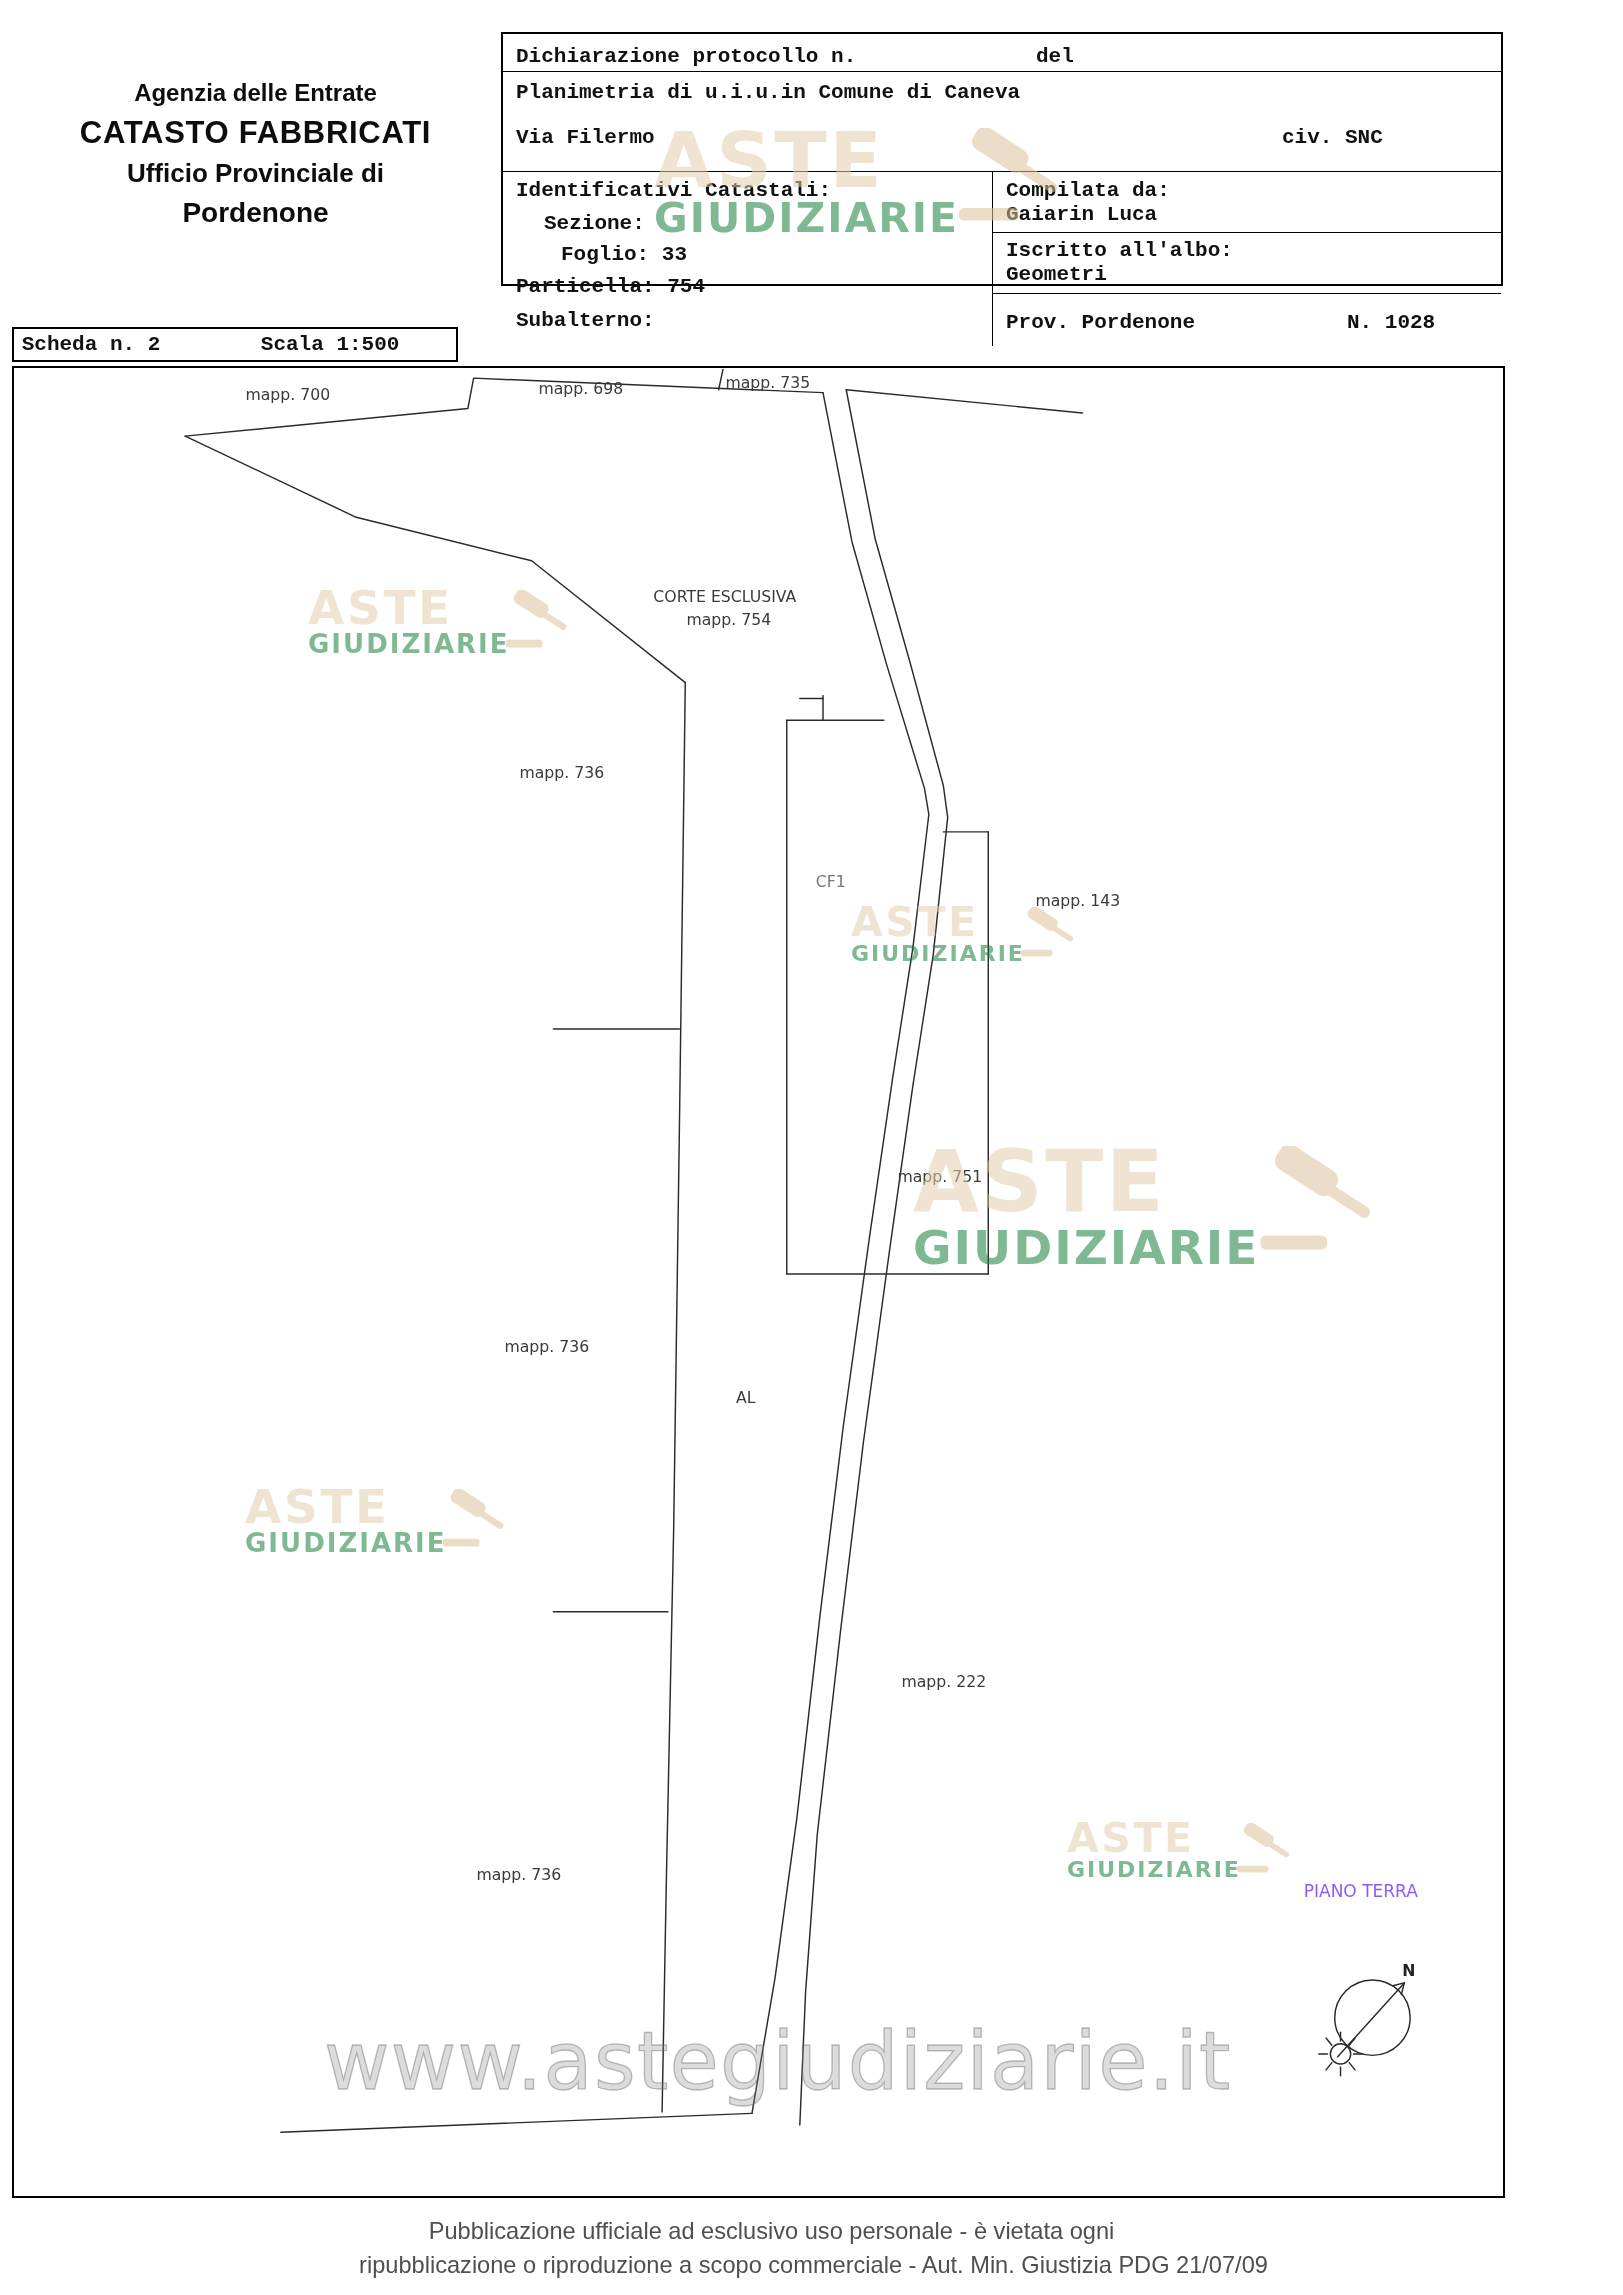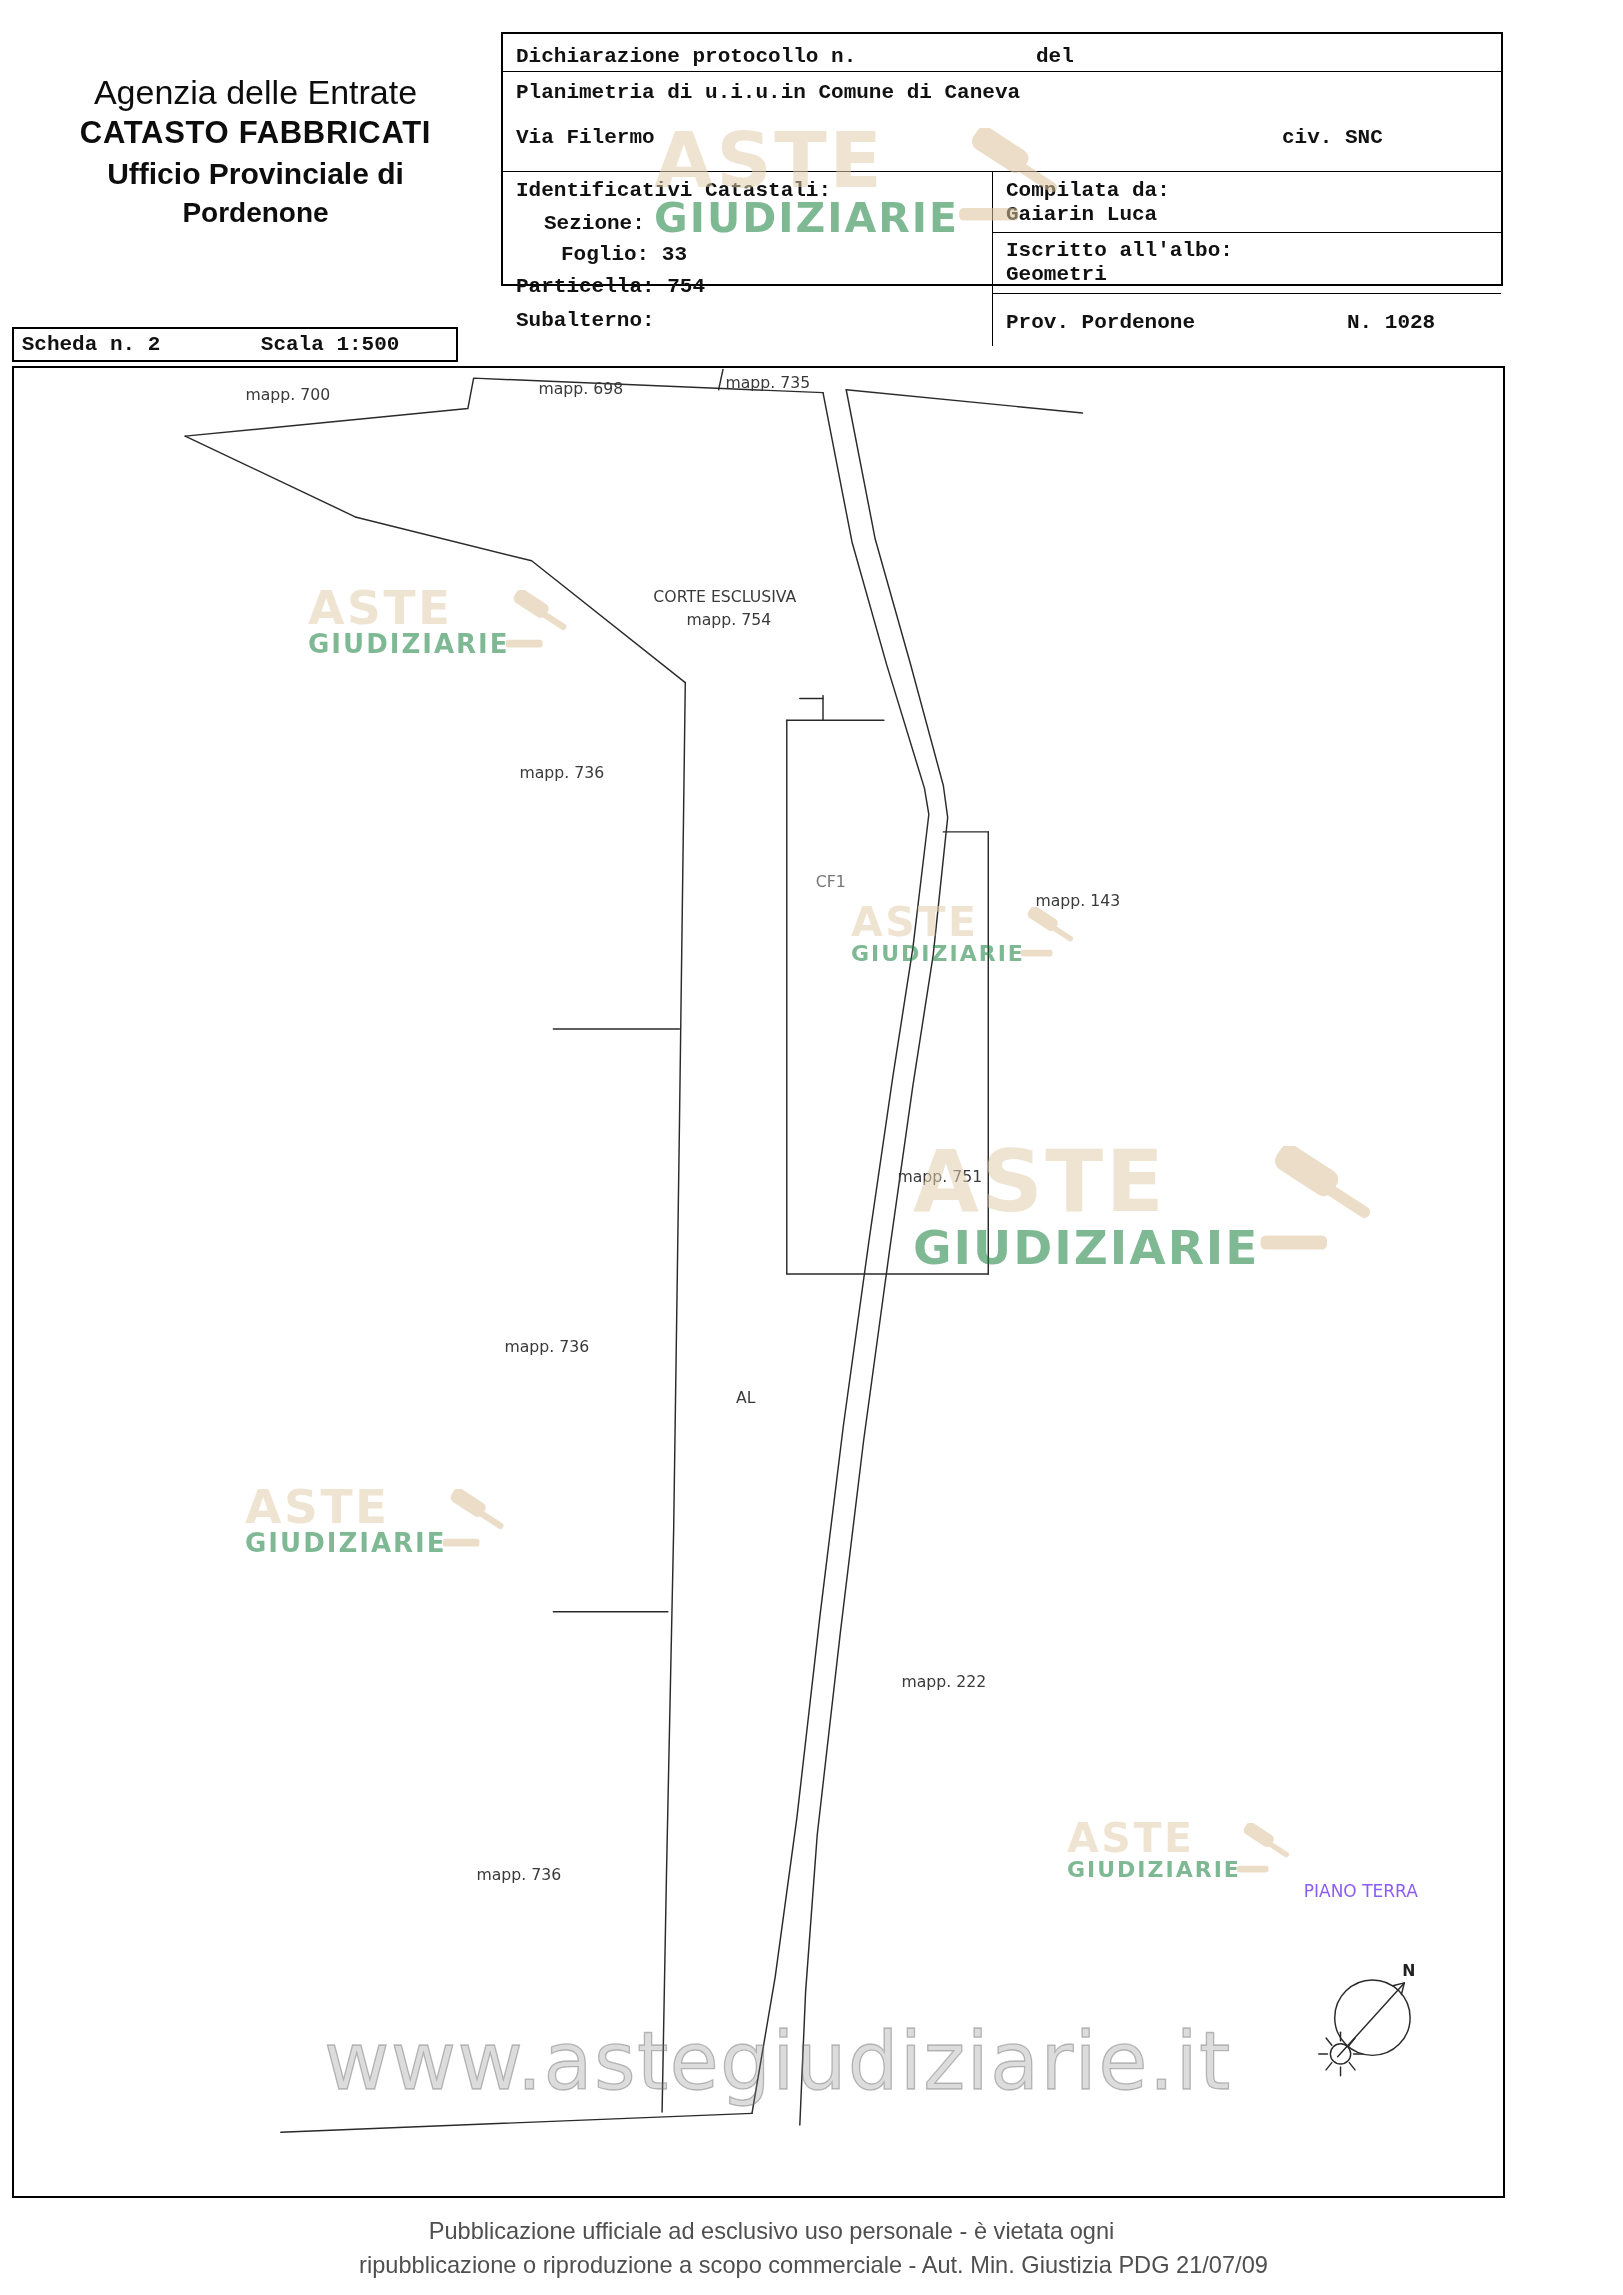--- a/index.html
+++ b/index.html
@@ -10,23 +10,23 @@
     font-family:"Liberation Sans",sans-serif;
     overflow:hidden;
   }
 
   
   .agency{
     position:absolute;left:59px;top:73px;width:393px;
     text-align:center;color:#0d0d0d;
     font-family:"Liberation Sans",sans-serif;
   }
-  .agency .l1{font-size:34px;font-weight:400;line-height:39px;}
+  .agency .l1{font-size:24px;font-weight:700;line-height:39px;}
   .agency .l2{font-size:31px;font-weight:700;line-height:42px;letter-spacing:0.7px;}
-  .agency .l3{font-size:30px;font-weight:700;line-height:39px;}
+  .agency .l3{font-size:26px;font-weight:700;line-height:39px;}
   .agency .l4{font-size:28px;font-weight:700;line-height:39px;}
 
   
   .decl{
     position:absolute;left:501px;top:32px;width:1002px;height:254px;
     border:2px solid #000;box-sizing:border-box;
   }
   .mono{
     position:absolute;
     font-family:"Liberation Mono","DejaVu Sans Mono",monospace;

